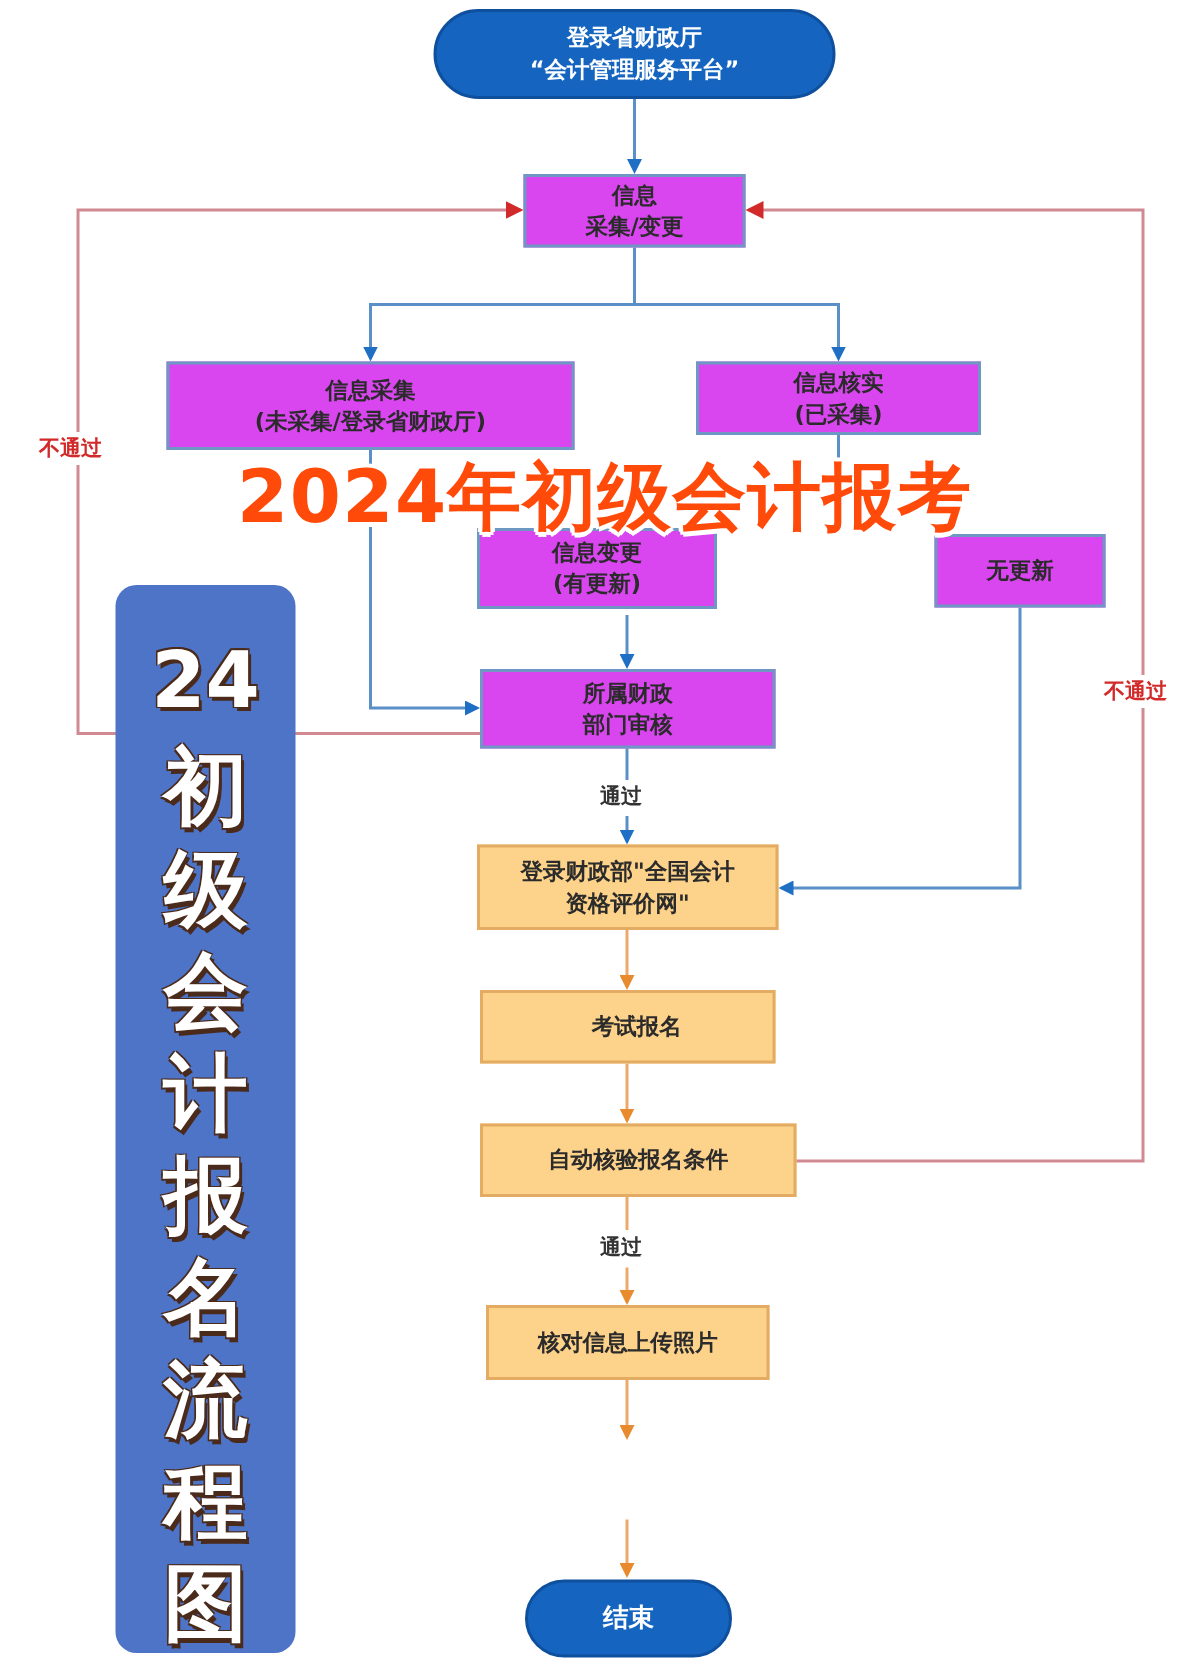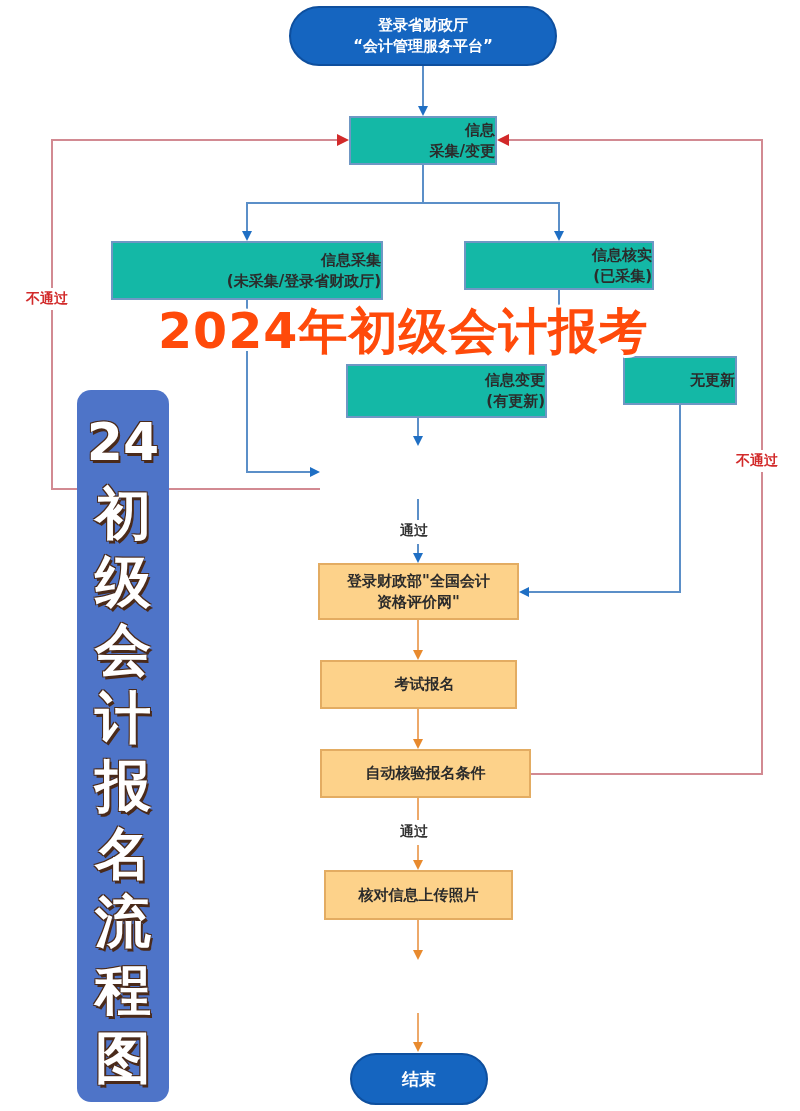--- a/index.html
+++ b/index.html
@@ -3,35 +3,35 @@
 <meta charset="utf-8">
 <style>
   html, body { margin: 0; padding: 0; background: #ffffff; }
   body { width: 800px; height: 1111px; position: relative; overflow: hidden;
          font-family: "DejaVu Sans", "Liberation Sans", sans-serif; }
   .canvas { position: absolute; left: 0; top: 0; width: 800px; height: 1111px; }
   svg.lines { position: absolute; left: 0; top: 0; width: 800px; height: 1111px; }
   .node { position: absolute; box-sizing: border-box; display: flex; flex-direction: column;
           align-items: center; justify-content: center; text-align: center;
           font-weight: bold; color: #2b2b2b; font-size: 15px; line-height: 21px; }
-  .node.blue { background: #14b8a6; border: 2px solid #6f97c4; align-items: flex-end; }
+  .node.blue { background: #d946ef; border: 2px solid #6f97c4; }
   .node.orange { background: #fdd28a; border: 2px solid #e3ac62; }
   .node.pill { background: #1565c0; color: #ffffff; border-radius: 30px; border: 2px solid #0e4f9e; }
   .node span { display: block; }
   .label { position: absolute; font-weight: bold; font-size: 14px; white-space: nowrap; }
   .label.red { color: #d22a2a; }
   .label.dark { color: #333333; }
   .title-overlay { position: absolute; left: 158px; top: 300px; width: 540px; height: 64px;
           font-family: "DejaVu Sans", sans-serif; font-weight: bold; font-size: 49px;
           line-height: 64px; color: #ff4a0a; letter-spacing: 1px; white-space: nowrap;
           text-shadow: 3px 0 0 #fff, -3px 0 0 #fff, 0 3px 0 #fff, 0 -3px 0 #fff,
                        2px 2px 0 #fff, -2px -2px 0 #fff, 2px -2px 0 #fff, -2px 2px 0 #fff; }
-  .side-banner { position: absolute; left: 77px; top: 390px; width: 92px; height: 712px;
+  .side-banner { position: absolute; left: 77px; top: 390px; width: 120px; height: 712px;
           background: #4e74c8; border-radius: 14px; display: flex; flex-direction: column;
-          align-items: center; padding-top: 18px; box-sizing: border-box; }
+          align-items: center; padding-top: 30px; box-sizing: border-box; }
   .side-char { font-weight: bold; font-size: 56px; line-height: 68px; color: #ffffff;
           text-shadow: 2px 3px 0 #4a2a1a, -1px -1px 0 #4a2a1a, 1px -1px 0 #4a2a1a, -1px 1px 0 #4a2a1a; }
   .side-char.num { font-size: 52px; margin-bottom: 4px; }
 </style>
 </head>
 <body>
 
 <div class="canvas">
 
   <svg class="lines" viewBox="0 0 800 1111">
@@ -87,29 +87,33 @@
   <div class="node blue" style="left:111px;top:241px;width:272px;height:59px;">
     <span>信息采集</span>
     <span>(未采集/登录省财政厅)</span>
   </div>
 
   <div class="node blue" style="left:464px;top:241px;width:190px;height:49px;">
     <span>信息核实</span>
     <span>(已采集)</span>
   </div>
 
-  <div class="node blue" style="left:318px;top:364px;width:201px;height:54px;margin-left:28px;">
+  <div class="node blue" style="left:318px;top:352px;width:160px;height:54px;">
     <span>信息变更</span>
     <span>(有更新)</span>
   </div>
 
   <div class="node blue" style="left:623px;top:356px;width:114px;height:49px;">
     <span>无更新</span>
   </div>
 
+  <div class="node blue" style="left:320px;top:446px;width:197px;height:53px;">
+    <span>所属财政</span>
+    <span>部门审核</span>
+  </div>
 
   <div class="node orange" style="left:318px;top:563px;width:201px;height:57px;">
     <span>登录财政部"全国会计</span>
     <span>资格评价网"</span>
   </div>
 
   <div class="node orange" style="left:320px;top:660px;width:197px;height:49px;padding-left:12px;">
     <span>考试报名</span>
   </div>
 

